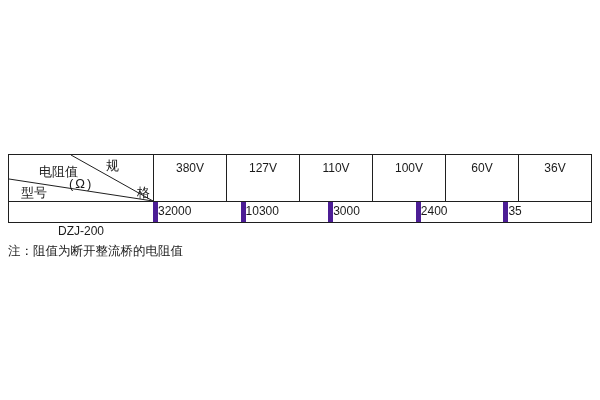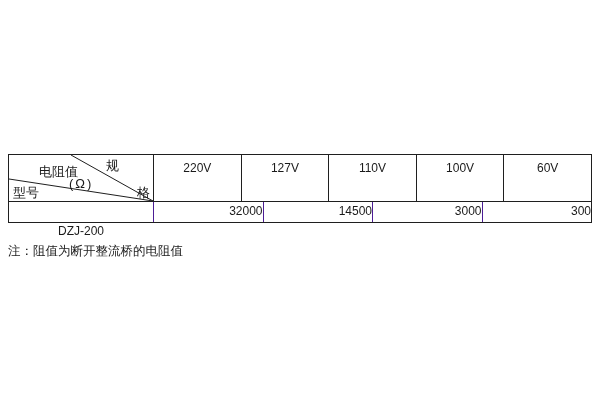--- a/index.html
+++ b/index.html
@@ -48,40 +48,40 @@
   }
   .corner-cell span {
     position: absolute;
     font-size: 13px;
     white-space: nowrap;
   }
   .spec-top   { left: 97px;  top: 2px; }
   .spec-bottom{ left: 128px; top: 29px; }
   .res-label  { left: 30px;  top: 8px; text-align: center; }
   .res-unit   { left: 60px;  top: 21px; letter-spacing: 2px; }
-  .model-label{ left: 4px;   top: 29px; }
+  .model-label{ left: 12px;   top: 29px; }
   .model-cell {
     width: 144px;
     flex: none;
     text-align: center;
     font-size: 12px;
     line-height: 19px;
     margin-top: 20px;
   }
   .vcell {
     flex: 1;
     border-left: 1px solid #1f1f1f;
     text-align: center;
     font-size: 12px;
     padding-top: 6px;
   }
   .dcell {
     flex: 1;
-    border-left: 1px solid #4c1d95;
-    text-align: right;
+    border-left: 5px solid #4c1d95;
+    text-align: left;
     font-size: 12px;
     line-height: 19px;
   }
   .note {
     position: absolute;
     left: 8px;
     top: 243px;
     font-size: 12.5px;
   }
 </style>
@@ -98,33 +98,35 @@
           <line x1="62" y1="0" x2="144" y2="46" stroke="#1f1f1f" stroke-width="1"></line>
           <line x1="0" y1="24" x2="144" y2="46" stroke="#1f1f1f" stroke-width="1"></line>
         </svg>
         <span class="spec-top">规</span>
         <span class="spec-bottom">格</span>
         <span class="res-label">电阻值</span>
         <span class="res-unit">(Ω)</span>
         <span class="model-label">型号</span>
       </div>
 
-        <div class="cell vcell">220V</div>
+    <div class="cell vcell">380V</div>
         <div class="cell vcell">127V</div>
         <div class="cell vcell">110V</div>
         <div class="cell vcell">100V</div>
         <div class="cell vcell">60V</div>
+        <div class="cell vcell">36V</div>
       </div>
 
     <div class="row row-data">
       <div class="cell model-cell">DZJ-200</div>
 
     <div class="cell dcell">32000</div>
-        <div class="cell dcell">14500</div>
+        <div class="cell dcell">10300</div>
         <div class="cell dcell">3000</div>
-        <div class="cell dcell">300</div>
+        <div class="cell dcell">2400</div>
+        <div class="cell dcell">35</div>
       </div>
 
   </div>
 
   <div class="note">注：阻值为断开整流桥的电阻值</div>
 
 </div>
 
 </body></html>

